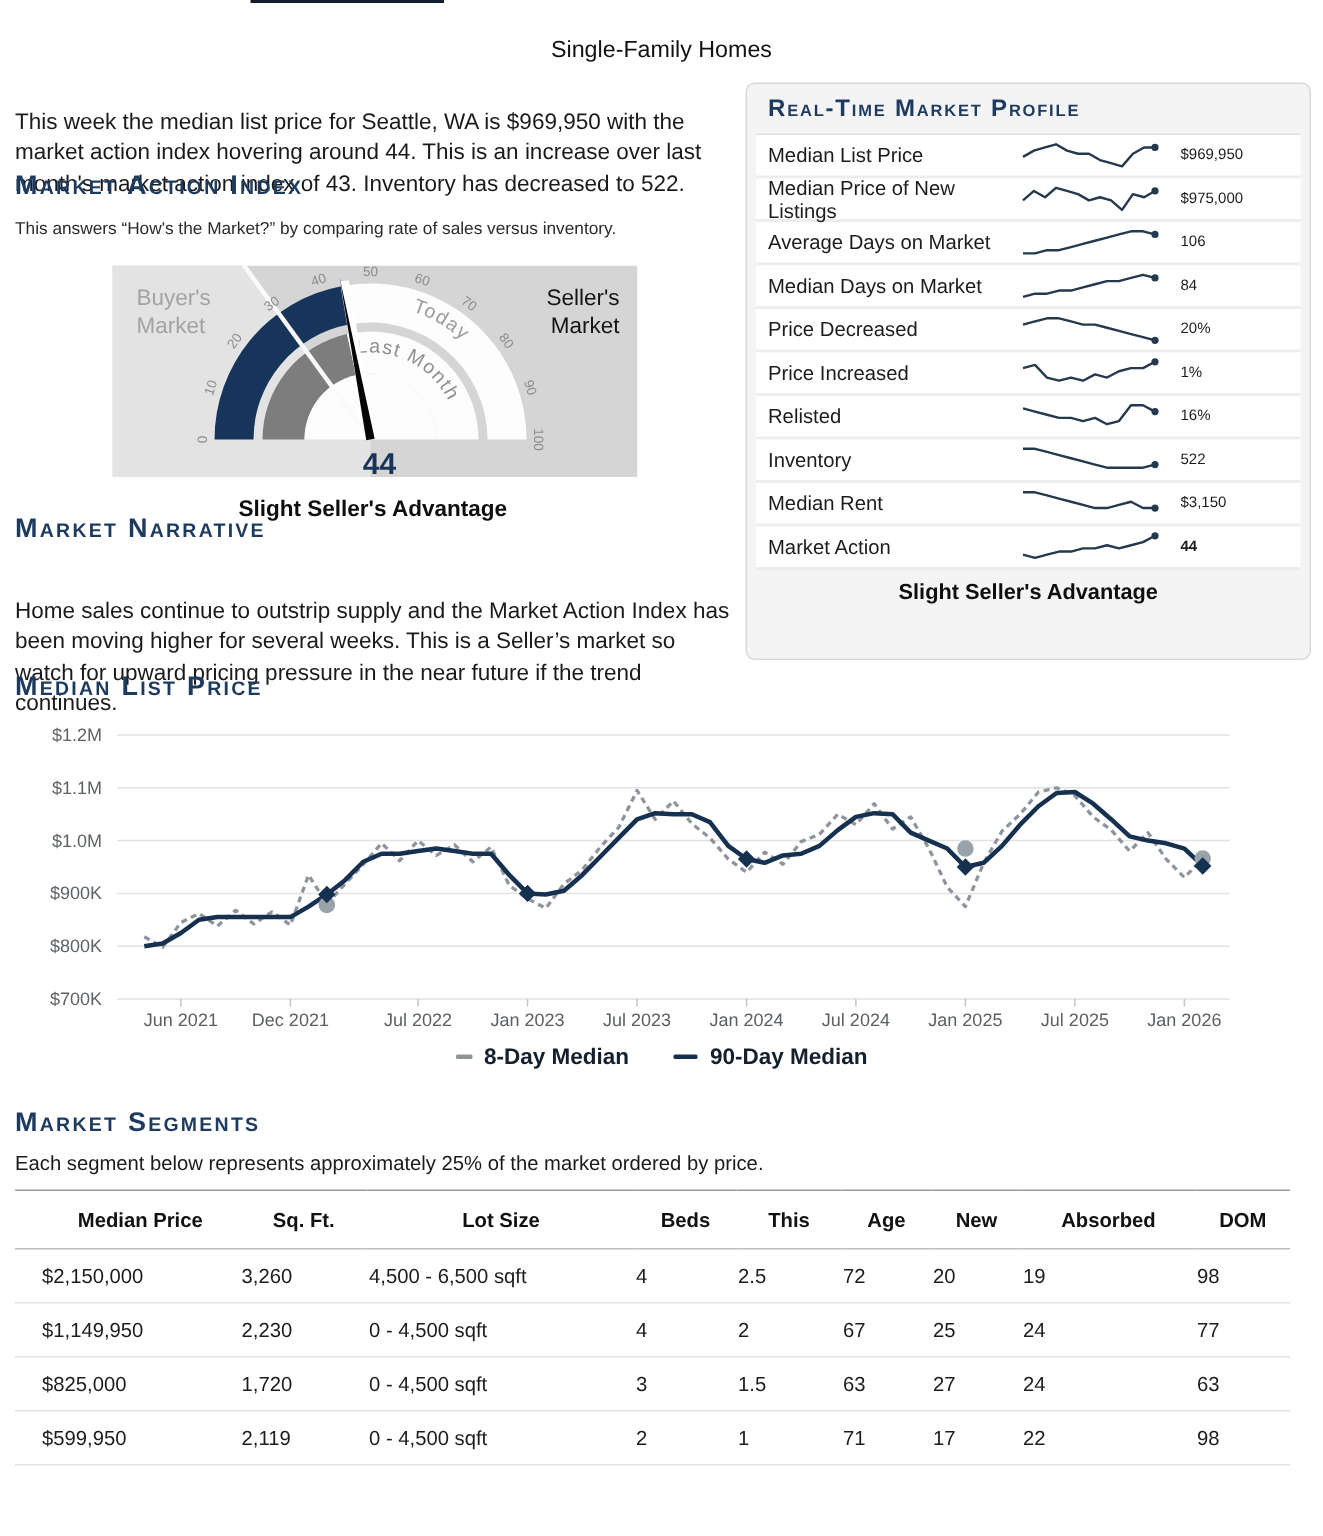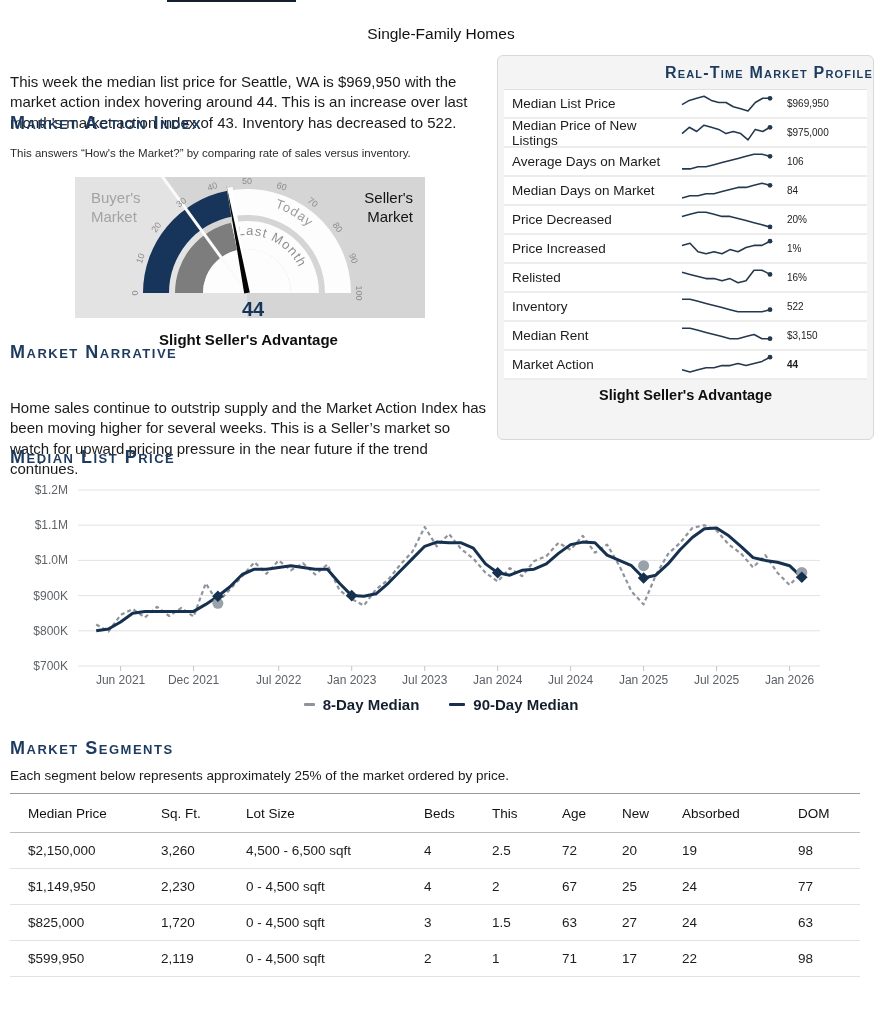--- a/index.html
+++ b/index.html
@@ -15,36 +15,36 @@
   .h-mai{left:10px;top:113px;} .h-nar{left:10px;top:342px;} .h-mlp{left:10px;top:447px;} .h-seg{left:10px;top:738px;}
   .mai-sub{position:absolute;left:10px;top:147px;width:480px;font-size:11.5px;color:#2b2b2b;}
   .gauge-wrap{position:absolute;left:75px;top:177px;width:350px;height:141px;}
   .gauge-caption{position:absolute;left:0;top:331px;width:497px;text-align:center;
     font-weight:700;font-size:15px;color:#0e0e0e;}
   .narrative{position:absolute;left:10px;top:383px;width:480px;font-size:15px;line-height:1.36;}
   
   .panel{position:absolute;left:497px;top:55px;width:377px;height:385px;box-sizing:border-box;
     background:#f4f4f4;border:1px solid #d8d8d8;border-radius:6px;}
   .panel-title{margin:8px 0 7px 14px;font-variant:small-caps;font-weight:700;font-size:16px;
-    letter-spacing:1.2px;color:#1d3a5f;text-align:right;}
+    letter-spacing:1.2px;color:#1d3a5f;}
   .prows{margin:0 6px;border-top:1px solid #e2e2e2;}
   .prow{display:flex;align-items:center;height:27px;background:#fff;border-bottom:2px solid #ededed;padding:0 8px;}
   .prow .lbl{flex:1;font-size:13.5px;color:#1c1c1c;}
   .prow .val{width:72px;padding-left:12px;font-size:10px;color:#1c1c1c;}
   .prow .val.bold{font-weight:700;}
   .panel-footer{text-align:center;font-weight:700;font-size:14.5px;color:#0e0e0e;padding-top:7px;}
   
   .chart-wrap{position:absolute;left:8px;top:476px;width:862px;height:214px;}
   .legend{position:absolute;left:0;top:696px;width:882px;display:flex;justify-content:center;gap:30px;}
   .legend .item{display:flex;align-items:center;gap:8px;font-weight:700;font-size:15px;color:#15202e;}
   .legend .sw{display:inline-block;height:3.5px;border-radius:1px;}
   
   .seg-sub{position:absolute;left:10px;top:768px;font-size:13.5px;color:#1a1a1a;}
   .seg-table{position:absolute;left:10px;top:793px;width:850px;border-collapse:collapse;table-layout:fixed;}
-  .seg-table th{font-size:13.5px;font-weight:400;text-align:left;height:36px;
+  .seg-table th{font-size:13.5px;font-weight:700;text-align:center;height:36px;
     border-top:1px solid #9a9a9a;border-bottom:1px solid #bcbcbc;color:#111;}
   .seg-table td{font-size:13.5px;height:33px;border-bottom:1px solid #e2e2e2;color:#1c1c1c;}
   .seg-table th:first-child,.seg-table td:first-child{padding-left:18px;}
 </style>
 </head>
 <body>
 
 <div class="page">
   <div class="crop-line"></div>
   <div class="subtitle">Single-Family Homes</div>

